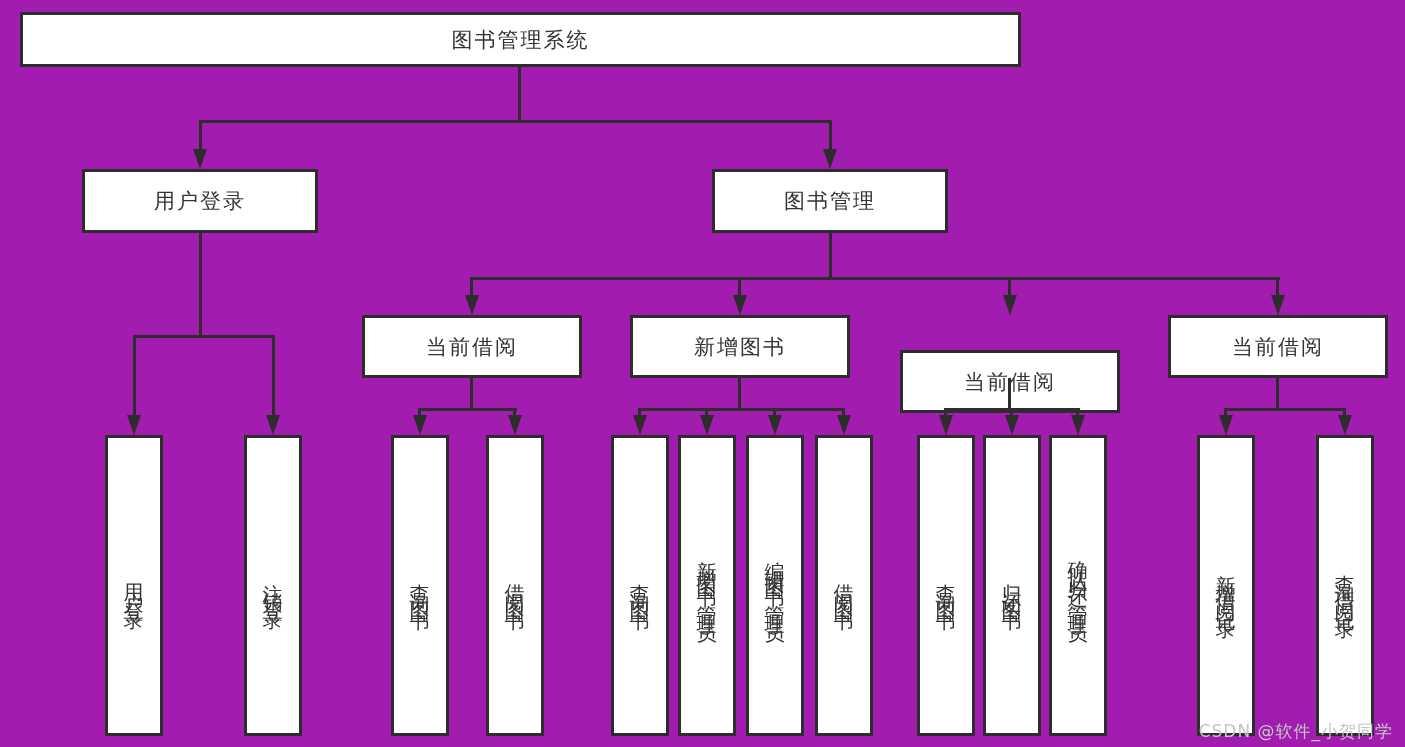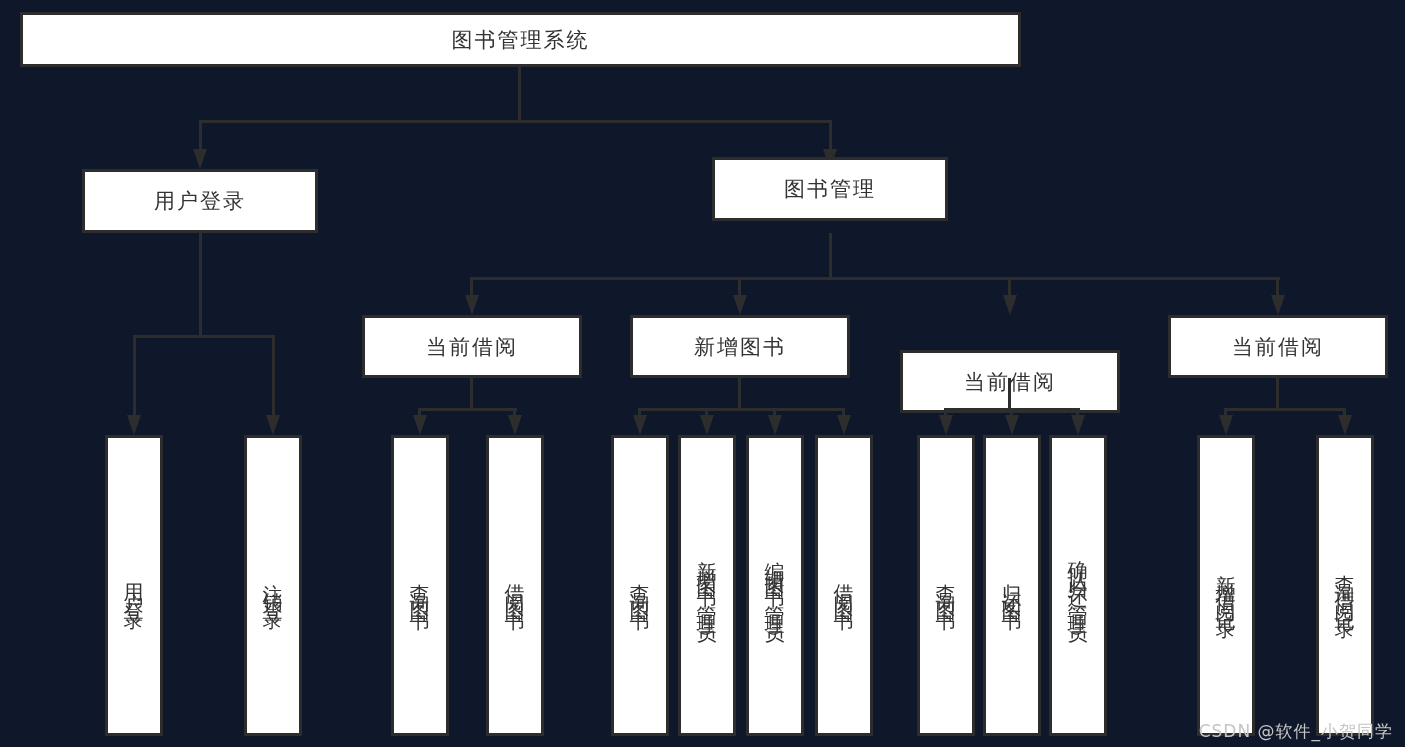--- a/index.html
+++ b/index.html
@@ -5,21 +5,21 @@
   html, body {
     margin: 0;
     padding: 0;
     background: #ffffff;
     font-family: "DejaVu Sans", "Liberation Sans", sans-serif;
   }
   #canvas {
     position: relative;
     width: 1405px;
     height: 747px;
-    background: #0f172a;
+    background: #a21caf;
     overflow: hidden;
   }
   
   .hbox {
     position: absolute;
     box-sizing: border-box;
     border: 3px solid #2d2d2d;
     background: #ffffff;
     display: flex;
     align-items: center;
@@ -86,21 +86,21 @@
   <div class="line" style="left:518px; top:67px; width:3px; height:53px;"></div>
   <div class="line" style="left:199px; top:120px; width:633px; height:3px;"></div>
   <div class="line" style="left:199px; top:120px; width:3px; height:30px;"></div>
   <div class="arrow" style="left:193px; top:149px;"></div>
   <div class="line" style="left:829px; top:120px; width:3px; height:30px;"></div>
   <div class="arrow" style="left:823px; top:149px;"></div>
 
   <div class="hbox" style="left:82px; top:169px; width:236px; height:64px;">
     <span class="label">用户登录</span>
   </div>
-  <div class="hbox" style="left:712px; top:157px; width:236px; height:64px;">
+  <div class="hbox" style="left:712px; top:169px; width:236px; height:64px;">
     <span class="label">图书管理</span>
   </div>
 
   <div class="line" style="left:199px; top:233px; width:3px; height:102px;"></div>
   <div class="line" style="left:133px; top:335px; width:142px; height:3px;"></div>
   <div class="line" style="left:133px; top:335px; width:3px; height:80px;"></div>
   <div class="arrow" style="left:127px; top:415px;"></div>
   <div class="line" style="left:272px; top:335px; width:3px; height:80px;"></div>
   <div class="arrow" style="left:266px; top:415px;"></div>
 

